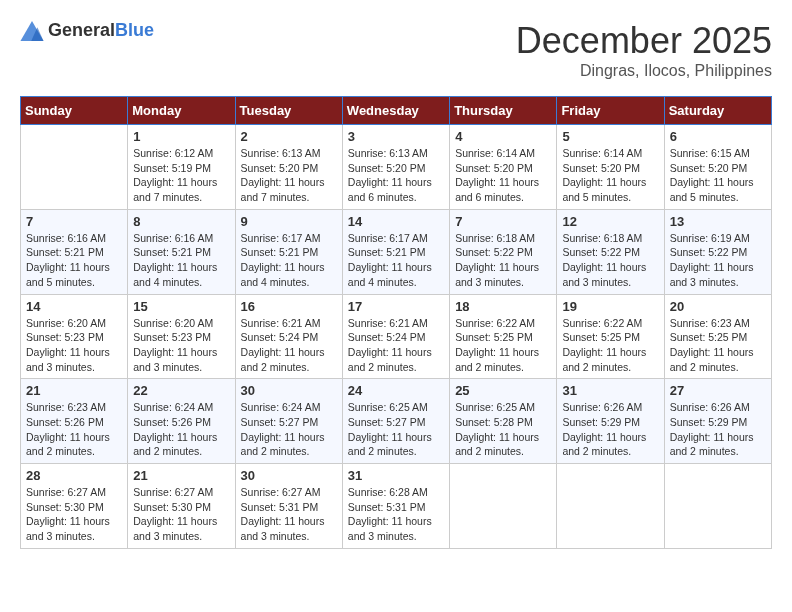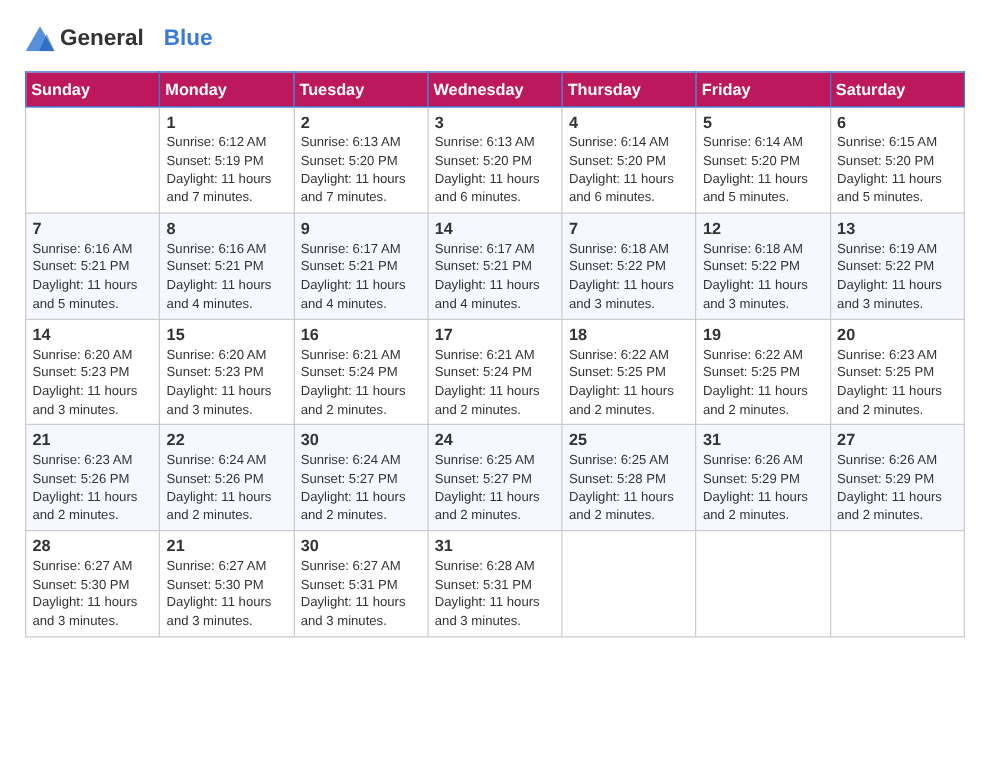--- a/index.html
+++ b/index.html
@@ -36,21 +36,21 @@
     .location-title {
       font-size: 16px;
       color: #555;
     }
     table {
       width: 100%;
       border-collapse: collapse;
       font-size: 11px;
     }
     thead tr th {
-      background-color: #be185d;
+      background-color: #7f1d1d;
       color: #fff;
       padding: 6px 4px;
       text-align: left;
       font-size: 13px;
       font-weight: bold;
       border: 1px solid #3a7bd5;
     }
     tbody tr td {
       border: 1px solid #ccc;
       padding: 4px 5px;
@@ -84,22 +84,26 @@
 </head>
 <body>
 
 <div class="header">
   <div class="logo">
     <svg class="logo-icon" viewBox="0 0 30 26" xmlns="http://www.w3.org/2000/svg">
       <polygon points="15,0 30,26 0,26" fill="#3a7bd5" opacity="0.85"></polygon>
       <polygon points="22,8 30,26 14,26" fill="#1a5cb5" opacity="0.6"></polygon>
     </svg>
     <div>
-      <span style="font-size:18px;font-weight:bold;color:#333;text-align:center;">General</span><span style="font-size:18px;font-weight:bold;color:#3a7bd5;padding-left:16px;">Blue</span>
+      <span style="font-size:18px;font-weight:bold;color:#333;text-align:center;">General</span><span style="font-size:18px;font-weight:bold;color:#3a7bd5;">Blue</span>
     </div>
+  </div>
+  <div class="title-block">
+    <div class="month-title">December 2025</div>
+    <div class="location-title">Dingras, Ilocos, Philippines</div>
   </div>
 </div>
 
 <table>
   <thead>
     <tr>
     <th>Sunday</th>
         <th>Monday</th>
         <th>Tuesday</th>
         <th>Wednesday</th>

